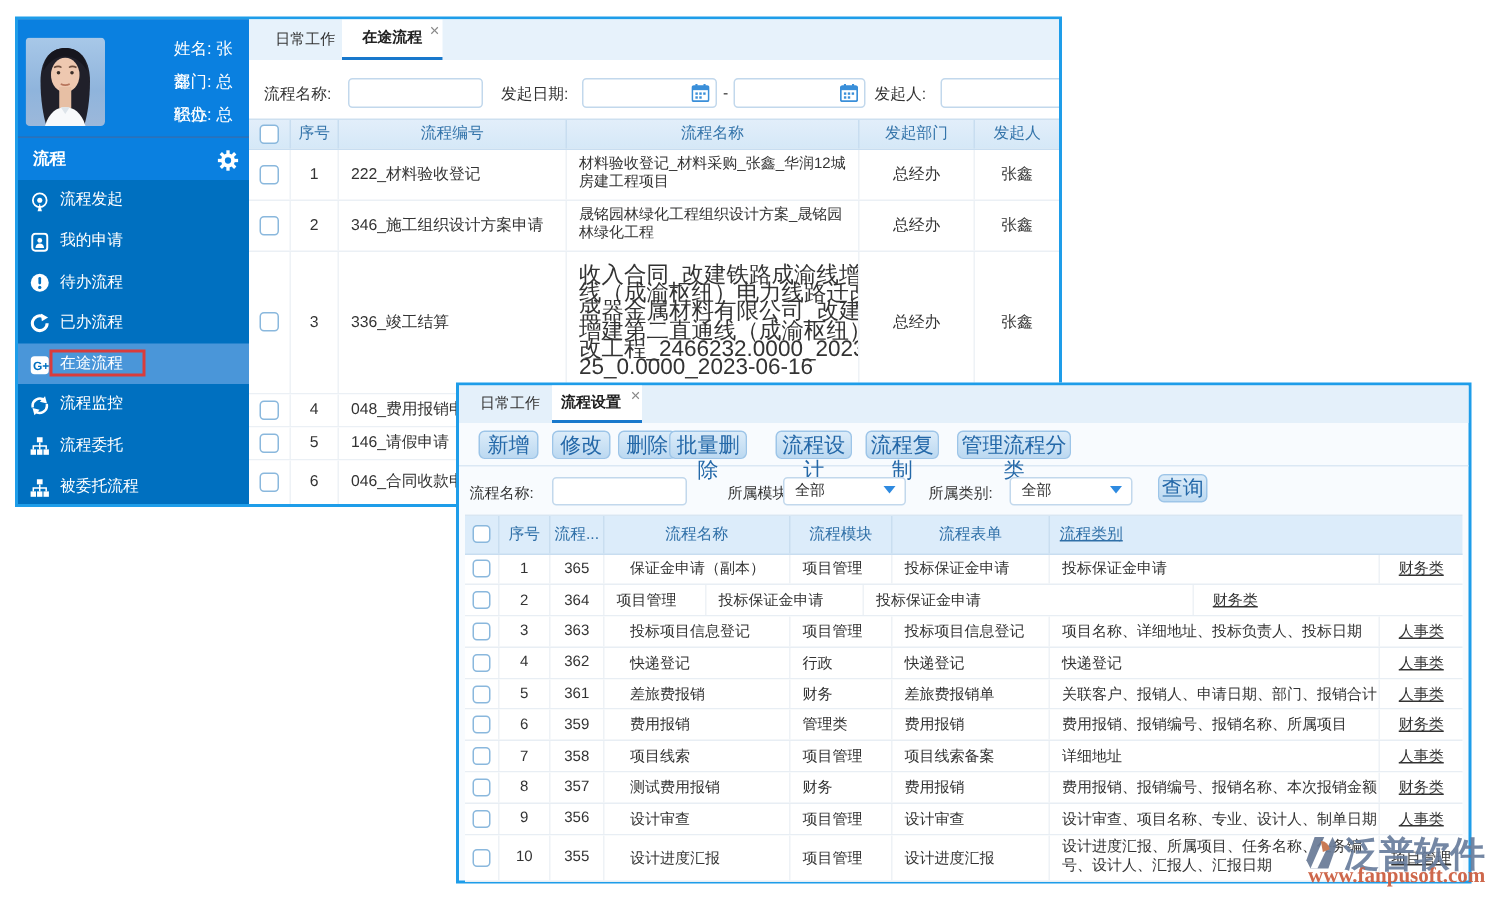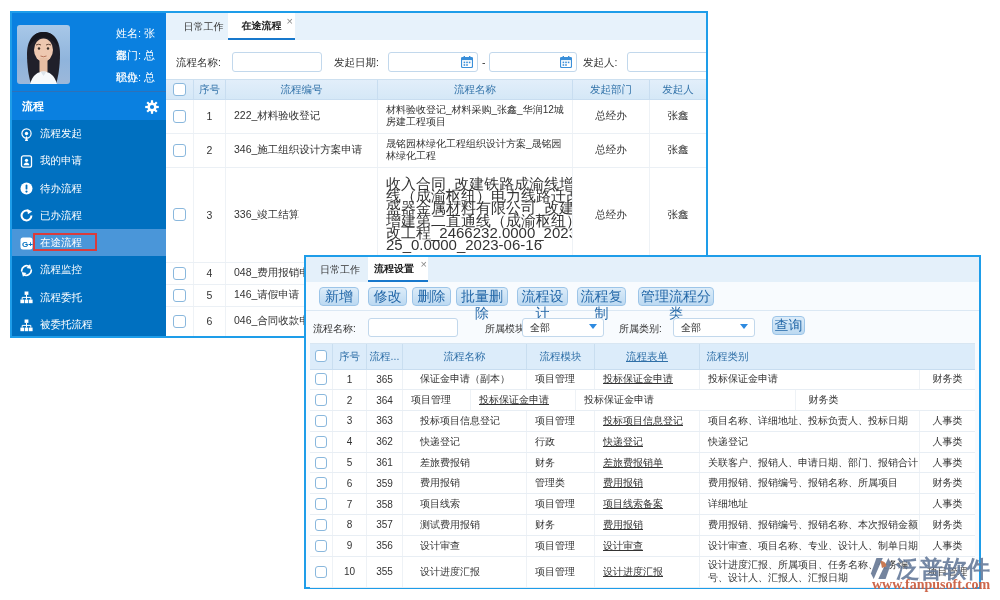--- a/index.html
+++ b/index.html
@@ -49,21 +49,21 @@
 .sel2 { position:absolute; top:7px; height:19px; background:#fff; border:1px solid #c2d8ec; border-radius:3px; font-size:10px; color:#333; line-height:17px; padding-left:7px; }
 .arr { position:absolute; right:6px; top:5px; width:0; height:0; border-left:4px solid transparent; border-right:4px solid transparent; border-top:5px solid #2e8ae0; }
 
 #ftable { position:absolute; left:4px; top:86px; width:665px; background:#fff; font-size:10px; color:#333; border-top:1px solid #d8e6f2; }
 .fthrow { display:flex; height:25.5px; line-height:25px; background:#dcecfa; color:#3070a8; font-size:10.5px; border-bottom:1px solid #c8ddf0; }
 .fthrow div { border-right:1px solid #c9def0; text-align:center; }
 .ftrow { display:flex; border-bottom:1px solid #e8eef4; background:#fff; height:20.8px; white-space:nowrap; }
 .ftrow > div { border-right:1px solid #eef2f6; display:flex; align-items:center; justify-content:center; height:100%; }
 .ftrow > div.lft { justify-content:flex-start; padding-left:8px; }
 .fcbx { width:12px; height:12px; border:1px solid #8ab8dd; border-radius:3px; background:#fff; display:inline-block; }
-.f1 { width:23px; } .f2 { width:34px; } .f3 { width:36px; } .f4 { width:124px;text-align:center; } .ftrow > div.f4 { padding-left:17px; } .f5 { width:68px; } .f6 { width:105px;text-decoration:underline; } .f7 { width:220px; } .f8 { width:55px; border-right:none !important; }
+.f1 { width:23px; } .f2 { width:34px; } .f3 { width:36px; } .f4 { width:124px;text-align:center; } .ftrow > div.f4 { padding-left:17px; } .f5 { width:68px; } .f6 { width:105px; } .f7 { width:220px; } .f8 { width:55px; border-right:none !important;text-decoration:underline; }
 
 #wm { position:absolute; left:560px; top:294px; width:140px; height:42px; pointer-events:none; }
 #wmtxt { position:absolute; left:30px; top:5px; font-size:23.5px; line-height:27px; font-weight:bold; color:rgba(101,122,154,0.9); }
 #wmurl { position:absolute; left:6px; top:26px; font-family:"Liberation Serif",serif; font-size:14px; font-weight:bold; color:rgba(203,95,65,0.95); }
 </style>
 </head>
 <body>
 
 <div id="bw">
   <div id="sb">
@@ -265,21 +265,21 @@
 
 <div id="fw">
   <div id="ftabs">
     <div class="tab1">日常工作</div>
     <div class="tab2" style="text-align:left;padding-left:6px;">流程设置<span class="tclose" style="right:1px;">×</span></div>
   </div>
   <div id="fbtns">
     <div class="btn" style="left:13px; width:40px;">新增</div>
     <div class="btn" style="left:62px; width:39px;">修改</div>
     <div class="btn" style="left:106px; width:39px;">删除</div>
-    <div class="btn" style="left:150px; width:52px;">批量删除</div>
+    <div class="btn" style="left:140px; width:52px;">批量删除</div>
     <div class="btn" style="left:211px; width:51px;">流程设计</div>
     <div class="btn" style="left:271px; width:49px;">流程复制</div>
     <div class="btn" style="left:332px; width:76px;">管理流程分类</div>
   </div>
   <div id="ffilter">
     <span class="lb" style="left:7px;">流程名称:</span>
     <span class="inp" style="left:62px; top:7px; width:90px; height:19px;"></span>
     <span class="lb" style="left:179px;">所属模块:</span>
     <span class="sel2" style="left:216px; width:82px;">全部<span class="arr"></span></span>
     <span class="lb" style="left:313px;">所属类别:</span>

